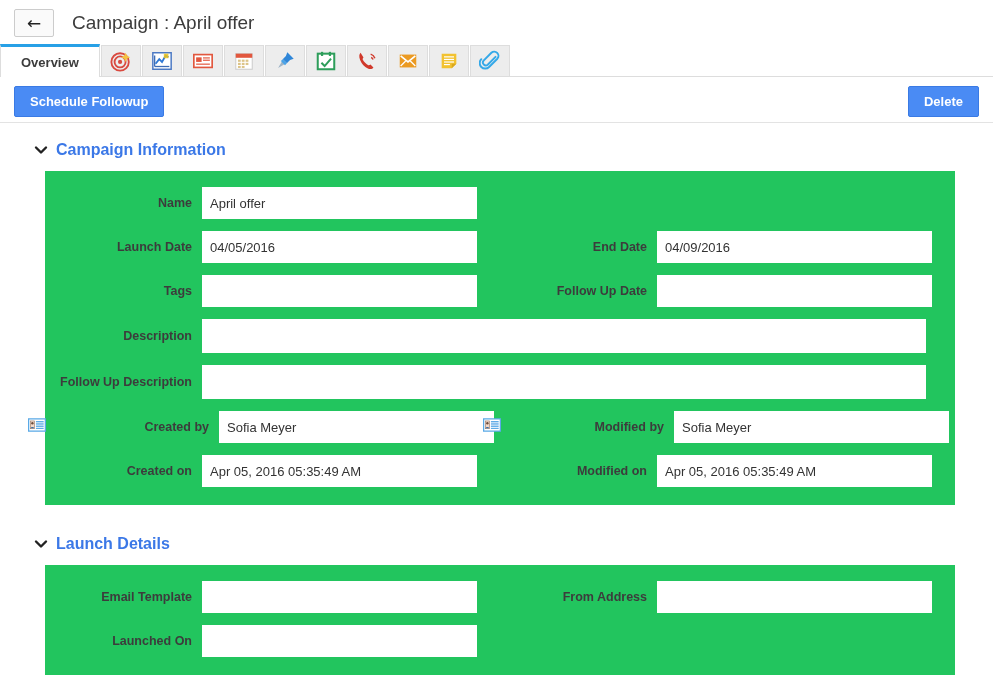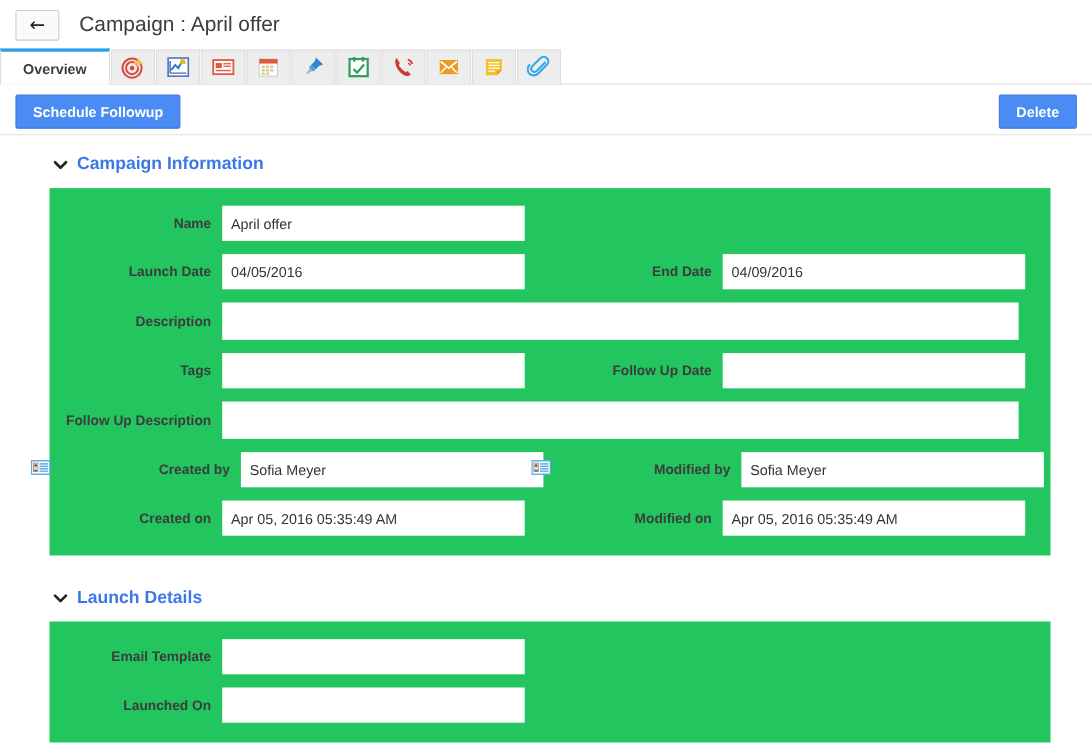--- a/index.html
+++ b/index.html
@@ -99,21 +99,21 @@
     position: absolute;
     right: 14px;
     top: 9px;
   }
 
   
   .section { margin-top: 18px; }
   .section-header {
     display: flex;
     align-items: center;
-    padding-left: 48px;
+    padding-left: 34px;
     cursor: pointer;
     margin-bottom: 12px;
   }
   .chevron {
     width: 14px; height: 14px;
     margin-right: 8px;
     display: block;
   }
   .section-title {
     color: #3b78e7;
@@ -351,34 +351,34 @@
         <span class="field-label">Launch Date</span>
         <span class="field-input short">04/05/2016</span>
       </div>
       <div class="field half">
         <span class="field-label">End Date</span>
         <span class="field-input short">04/09/2016</span>
       </div>
     </div>
 
     <div class="row">
+      <div class="field half">
+        <span class="field-label">Tags</span>
+        <span class="field-input short"></span>
+      </div>
+      <div class="field half">
+        <span class="field-label">Follow Up Date</span>
+        <span class="field-input short"></span>
+      </div>
+    </div>
+
+    <div class="row">
       <div class="field full">
         <span class="field-label">Description</span>
         <span class="field-input full-wide tall"></span>
-      </div>
-    </div>
-
-    <div class="row">
-      <div class="field half">
-        <span class="field-label">Tags</span>
-        <span class="field-input short"></span>
-      </div>
-      <div class="field half">
-        <span class="field-label">Follow Up Date</span>
-        <span class="field-input short"></span>
       </div>
     </div>
 
     <div class="row">
       <div class="field full">
         <span class="field-label">Follow Up Description</span>
         <span class="field-input full-wide tall"></span>
       </div>
     </div>
 
@@ -449,20 +449,24 @@
     <span class="section-title">Launch Details</span>
   </div>
 
   <div class="panel">
 
     <div class="row">
       <div class="field half">
         <span class="field-label">Email Template</span>
         <span class="field-input short"></span>
       </div>
+      <div class="field half">
+        <span class="field-label">From Address</span>
+        <span class="field-input short"></span>
+      </div>
     </div>
 
     <div class="row">
       <div class="field half">
         <span class="field-label">Launched On</span>
         <span class="field-input short"></span>
       </div>
       <div class="spacer-right"></div>
     </div>
 

